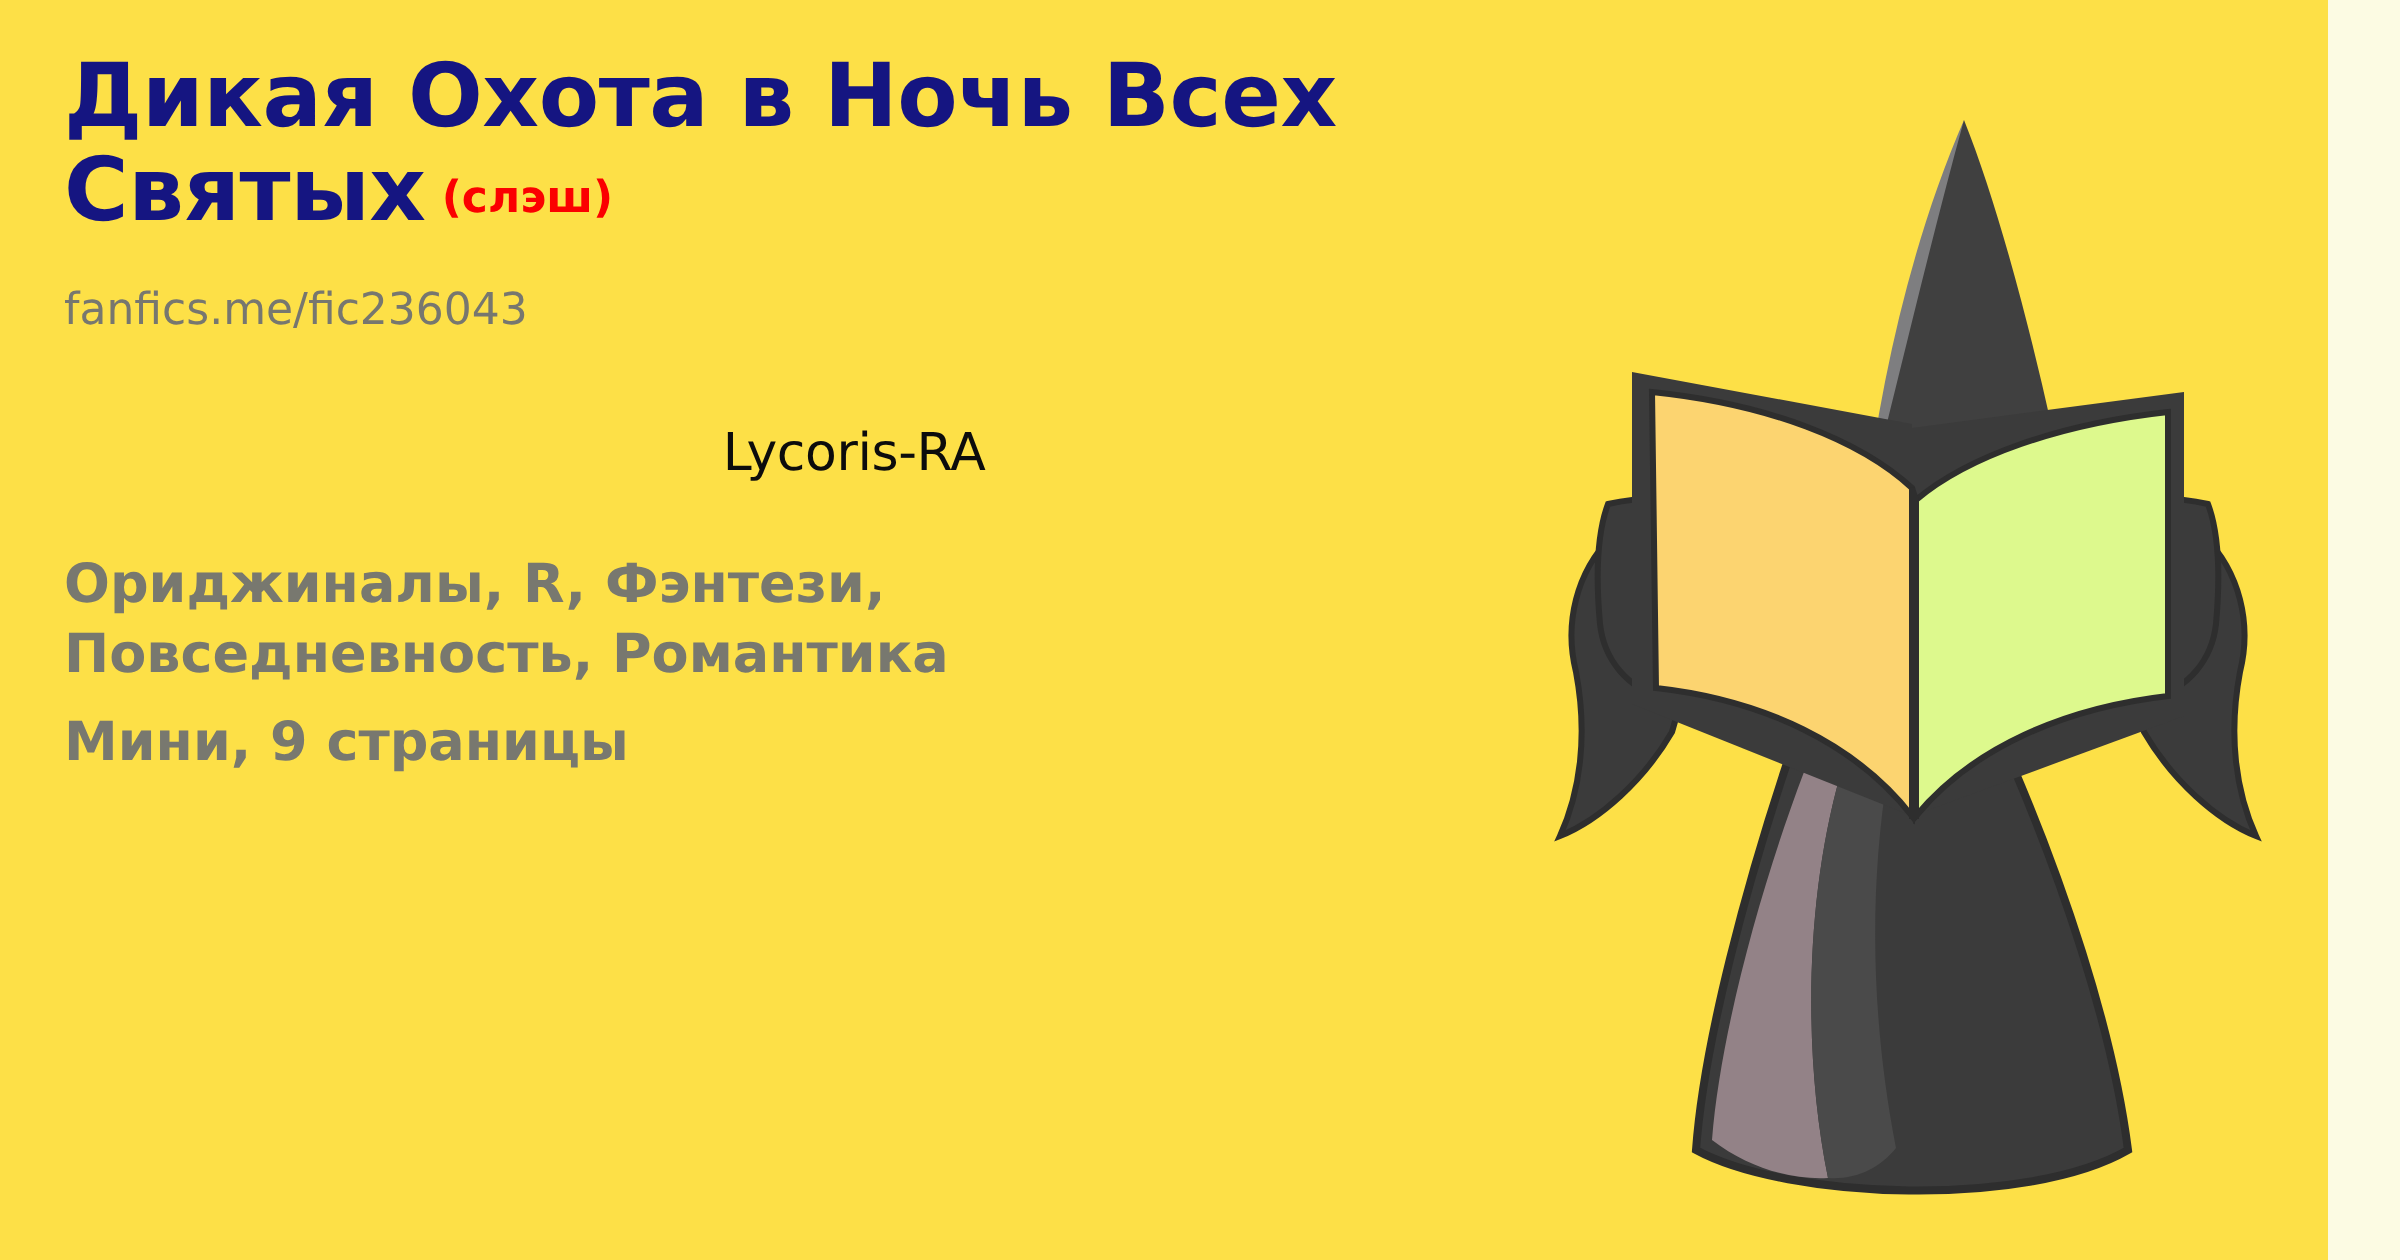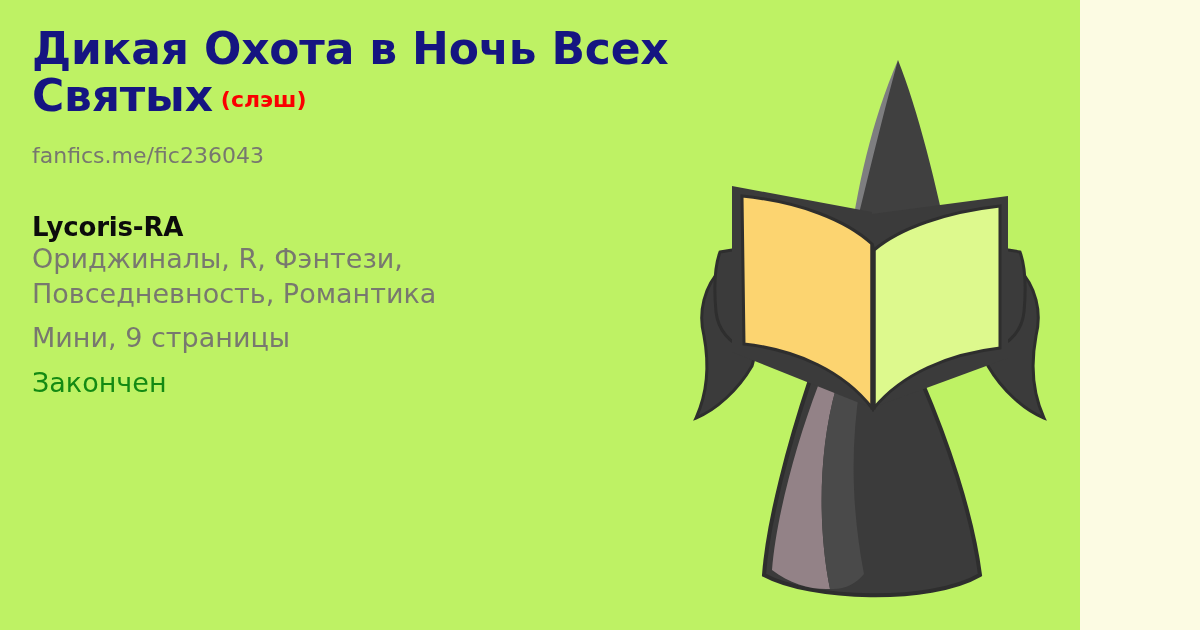--- a/index.html
+++ b/index.html
@@ -9,23 +9,23 @@
   }
   body {
     width: 1200px;
     height: 630px;
     background: #fcfbe3;
     font-family: "DejaVu Sans", "Liberation Sans", sans-serif;
     overflow: hidden;
   }
   .card {
     position: relative;
-    width: 1080px;
+    width: 1164px;
     height: 630px;
-    background: #bef264;
+    background: #fde047;
     box-sizing: border-box;
   }
 
   
   .text-col {
     position: absolute;
     left: 32px;
     top: 26px;
     width: 790px;
   }
@@ -56,26 +56,29 @@
   .url {
     margin-top: 24px;
     font-size: 22px;
     color: #77776f;
     letter-spacing: 0px;
   }
 
   .author {
     margin-top: 44px;
     font-size: 26px;
-    font-weight: bold;
+    font-weight: normal;
     color: #0c0c0c;
     letter-spacing: -0.2px;
+    text-align: center;
   }
 
   .meta {
+    margin-top: 34px;
+    font-weight: bold;
   }
   .meta-line {
     font-size: 27px;
     color: #78786f;
     line-height: 1.28;
     max-width: 600px;
   }
   .meta-line.size-line {
     margin-top: 10px;
   }
@@ -109,21 +112,20 @@
       <span class="title">Дикая Охота в Ночь Всех Святых</span><span class="slash-tag">(слэш)</span>
     </div>
 
     <div class="url">fanfics.me/fic236043</div>
 
     <div class="author">Lycoris-RA</div>
 
     <div class="meta">
       <div class="meta-line fandom-line">Ориджиналы, R, Фэнтези, Повседневность, Романтика</div>
       <div class="meta-line size-line">Мини, 9 страницы</div>
-      <div class="meta-line status-line">Закончен</div>
     </div>
 
   </div>
 
   <div class="illustration">
     <svg viewBox="0 0 420 630" xmlns="http://www.w3.org/2000/svg" aria-hidden="true">
 
       <g>
         <path d="M150 380 C 130 440 108 520 104 575 C 150 600 270 604 320 575 C 312 512 286 438 262 382 Z" fill="#3b3b3b" stroke="#2e2e2e" stroke-width="4"></path>
 

